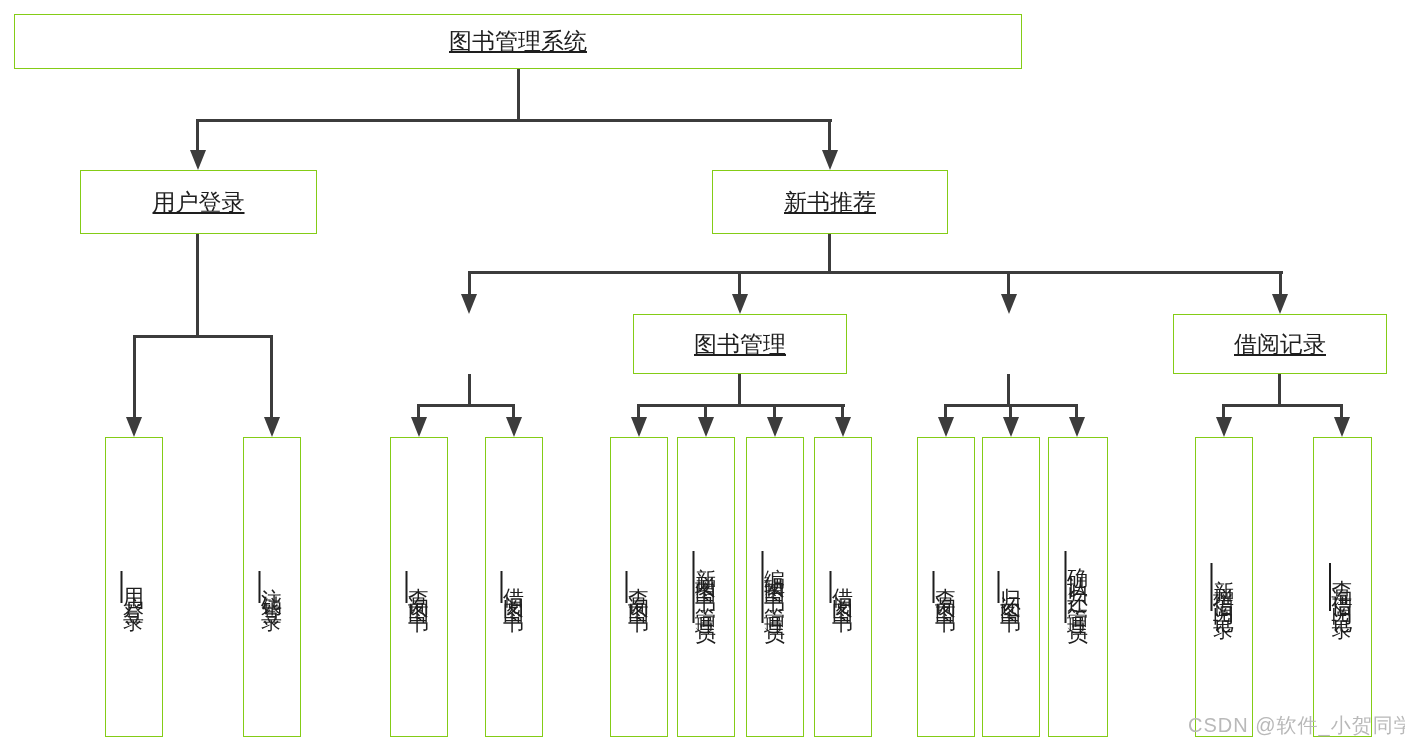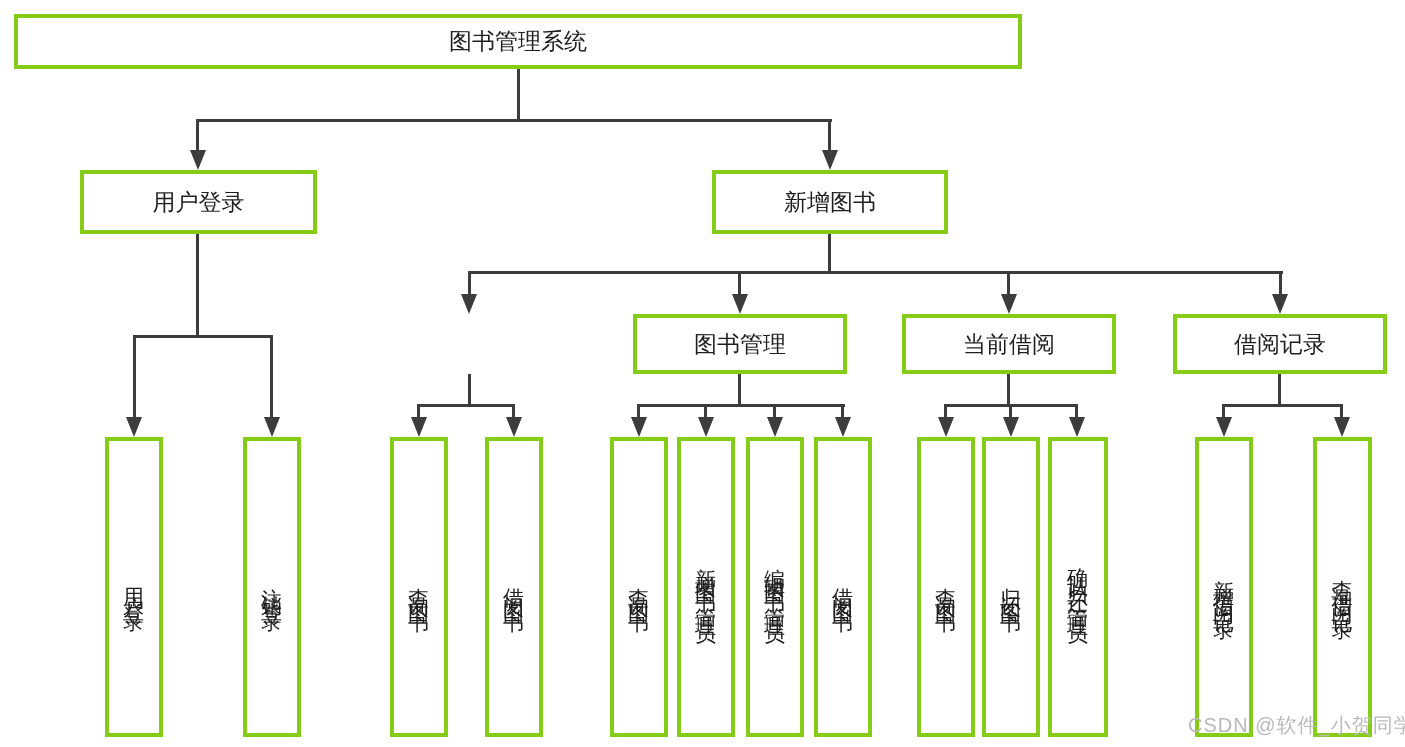--- a/index.html
+++ b/index.html
@@ -7,25 +7,26 @@
     position:relative;
     width:1405px;height:747px;
     background:#ffffff;
     font-family:"Liberation Sans","DejaVu Sans",sans-serif;
     overflow:hidden;
   }
   .node{
     position:absolute;
     box-sizing:border-box;
     background:#ffffff;
-    border:4px solid #84cc16;
+    border:1px solid #84cc16;
     display:flex;align-items:center;justify-content:center;
     color:#1e1e1e;
     line-height:1;
     z-index:2;
+    text-decoration:underline;
   }
   .node.lvl{font-size:23px;}
   .node.leaf{font-size:21px;}
   .node.leaf span{
     writing-mode:vertical-rl;
     text-orientation:mixed;
     letter-spacing:8px;
     white-space:nowrap;
   }
   .vline,.hline{position:absolute;background:#3c3c3c;z-index:1;}
@@ -59,21 +60,21 @@
   <div class="hline" style="left:196px;top:119px;width:636px;height:3px;"></div>
   <div class="vline" style="left:196px;top:119px;width:3px;height:36px;"></div>
   <div class="arrow" style="left:190px;top:150px;"></div>
   <div class="vline" style="left:828px;top:119px;width:3px;height:36px;"></div>
   <div class="arrow" style="left:822px;top:150px;"></div>
 
   <div class="node lvl" style="left:80px;top:170px;width:237px;height:64px;">
     <span>用户登录</span>
   </div>
   <div class="node lvl" style="left:712px;top:170px;width:236px;height:64px;">
-    <span>新增图书</span>
+    <span>新书推荐</span>
   </div>
 
   <div class="vline" style="left:196px;top:234px;width:3px;height:103px;"></div>
   <div class="hline" style="left:133px;top:335px;width:140px;height:3px;"></div>
   <div class="vline" style="left:133px;top:335px;width:3px;height:85px;"></div>
   <div class="arrow" style="left:126px;top:417px;"></div>
   <div class="vline" style="left:270px;top:335px;width:3px;height:85px;"></div>
   <div class="arrow" style="left:264px;top:417px;"></div>
 
   <div class="vline" style="left:828px;top:234px;width:3px;height:39px;"></div>
@@ -82,23 +83,20 @@
   <div class="arrow" style="left:461px;top:294px;"></div>
   <div class="vline" style="left:738px;top:271px;width:3px;height:27px;"></div>
   <div class="arrow" style="left:732px;top:294px;"></div>
   <div class="vline" style="left:1007px;top:271px;width:3px;height:27px;"></div>
   <div class="arrow" style="left:1001px;top:294px;"></div>
   <div class="vline" style="left:1279px;top:271px;width:3px;height:27px;"></div>
   <div class="arrow" style="left:1272px;top:294px;"></div>
 
   <div class="node lvl" style="left:633px;top:314px;width:214px;height:60px;">
     <span>图书管理</span>
-  </div>
-  <div class="node lvl" style="left:902px;top:314px;width:214px;height:60px;">
-    <span>当前借阅</span>
   </div>
   <div class="node lvl" style="left:1173px;top:314px;width:214px;height:60px;">
     <span>借阅记录</span>
   </div>
 
   <div class="vline" style="left:468px;top:374px;width:3px;height:33px;"></div>
   <div class="hline" style="left:418px;top:404px;width:97px;height:3px;"></div>
   <div class="vline" style="left:417px;top:404px;width:3px;height:16px;"></div>
   <div class="arrow" style="left:411px;top:417px;"></div>
   <div class="vline" style="left:512px;top:404px;width:3px;height:16px;"></div>

